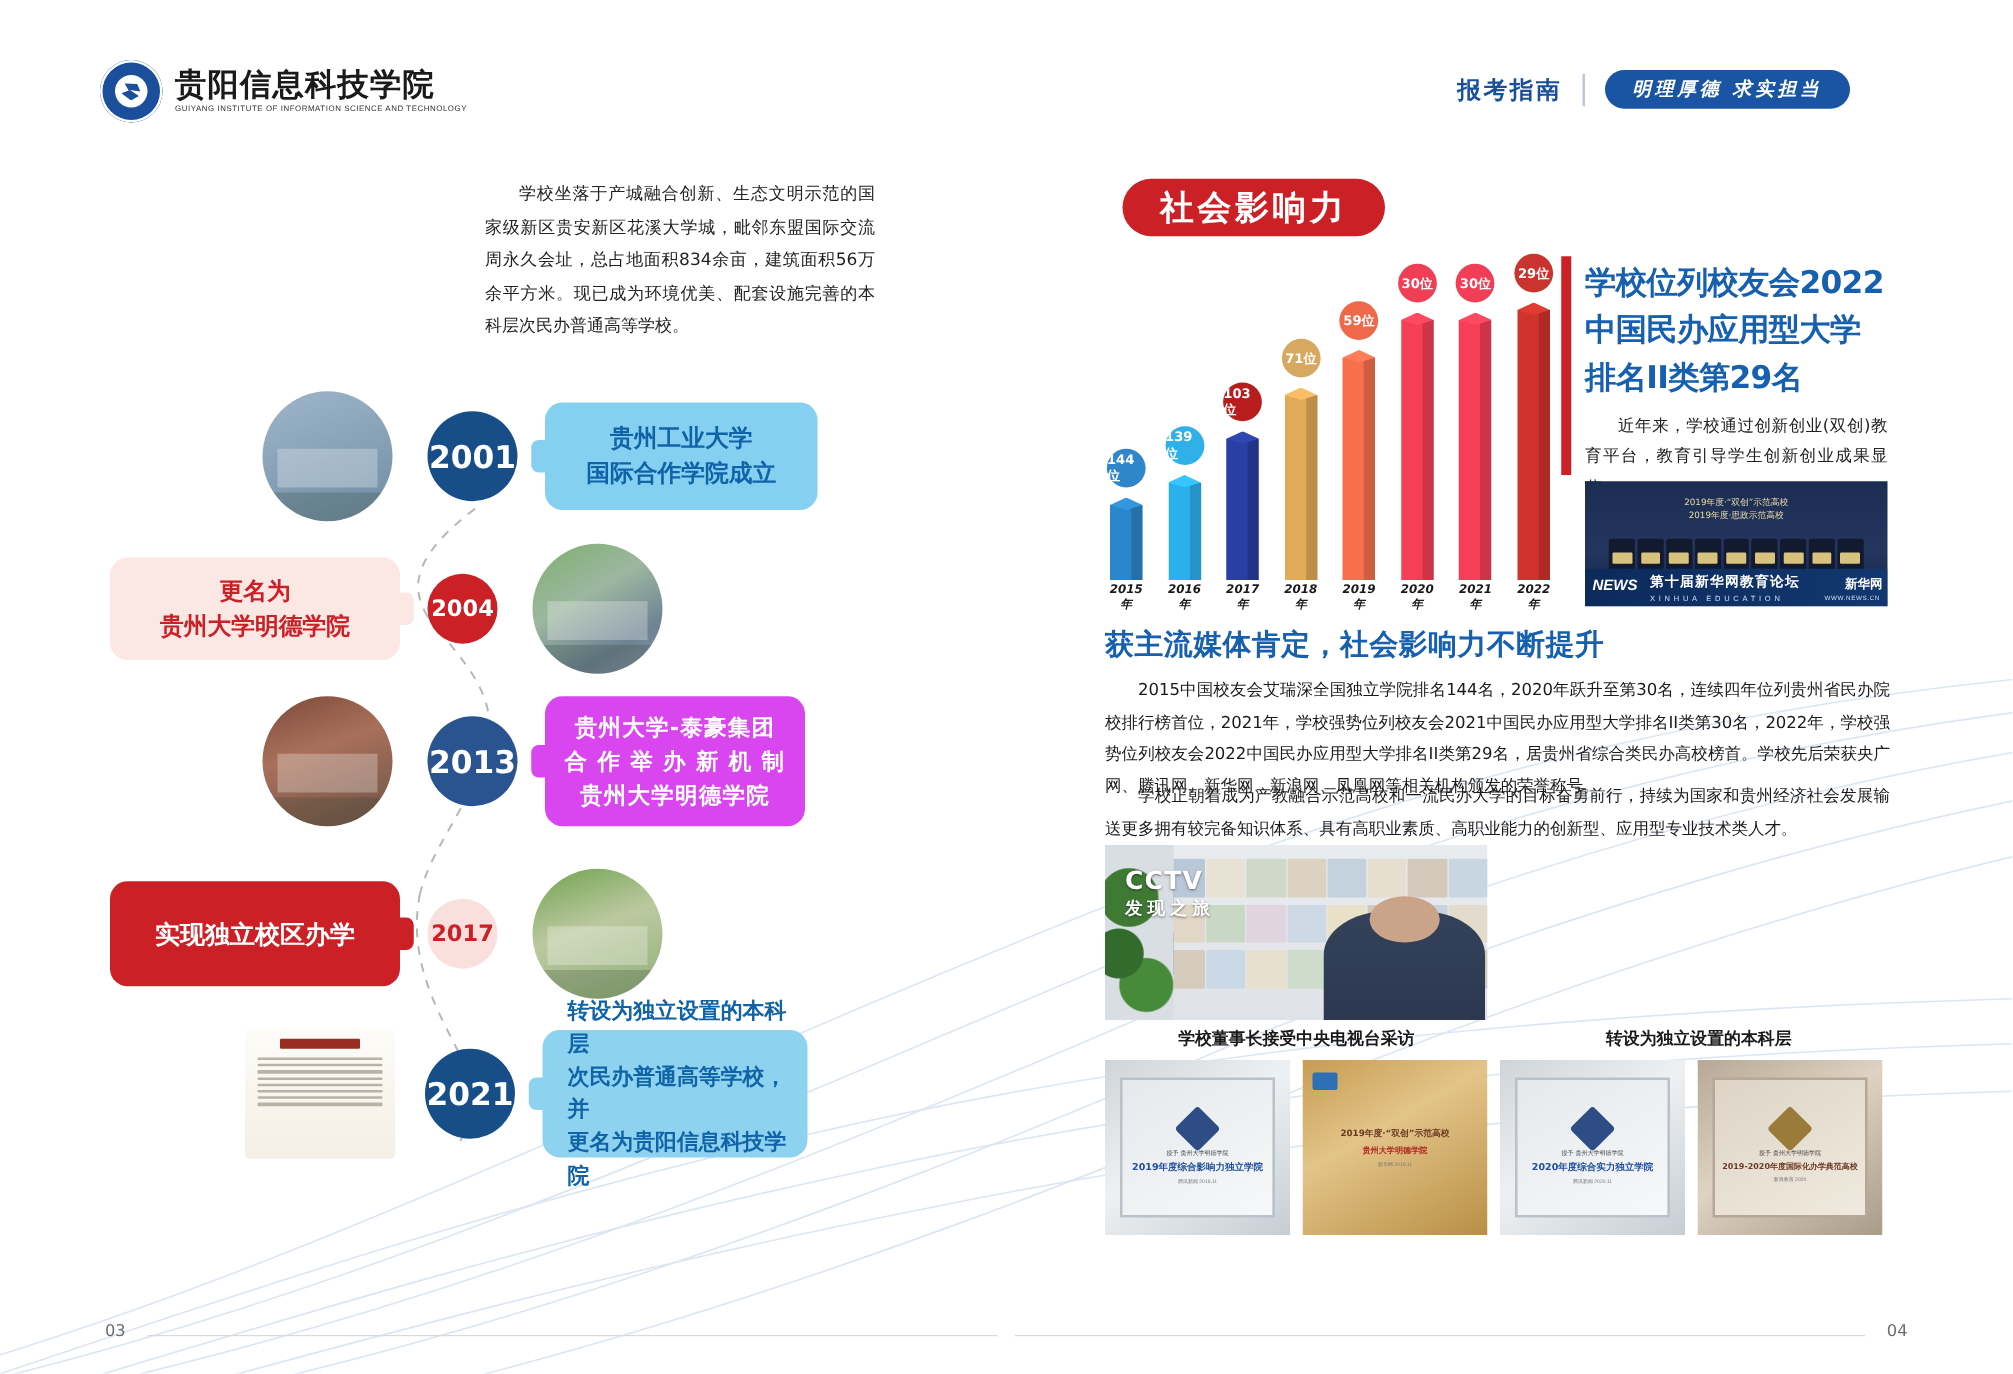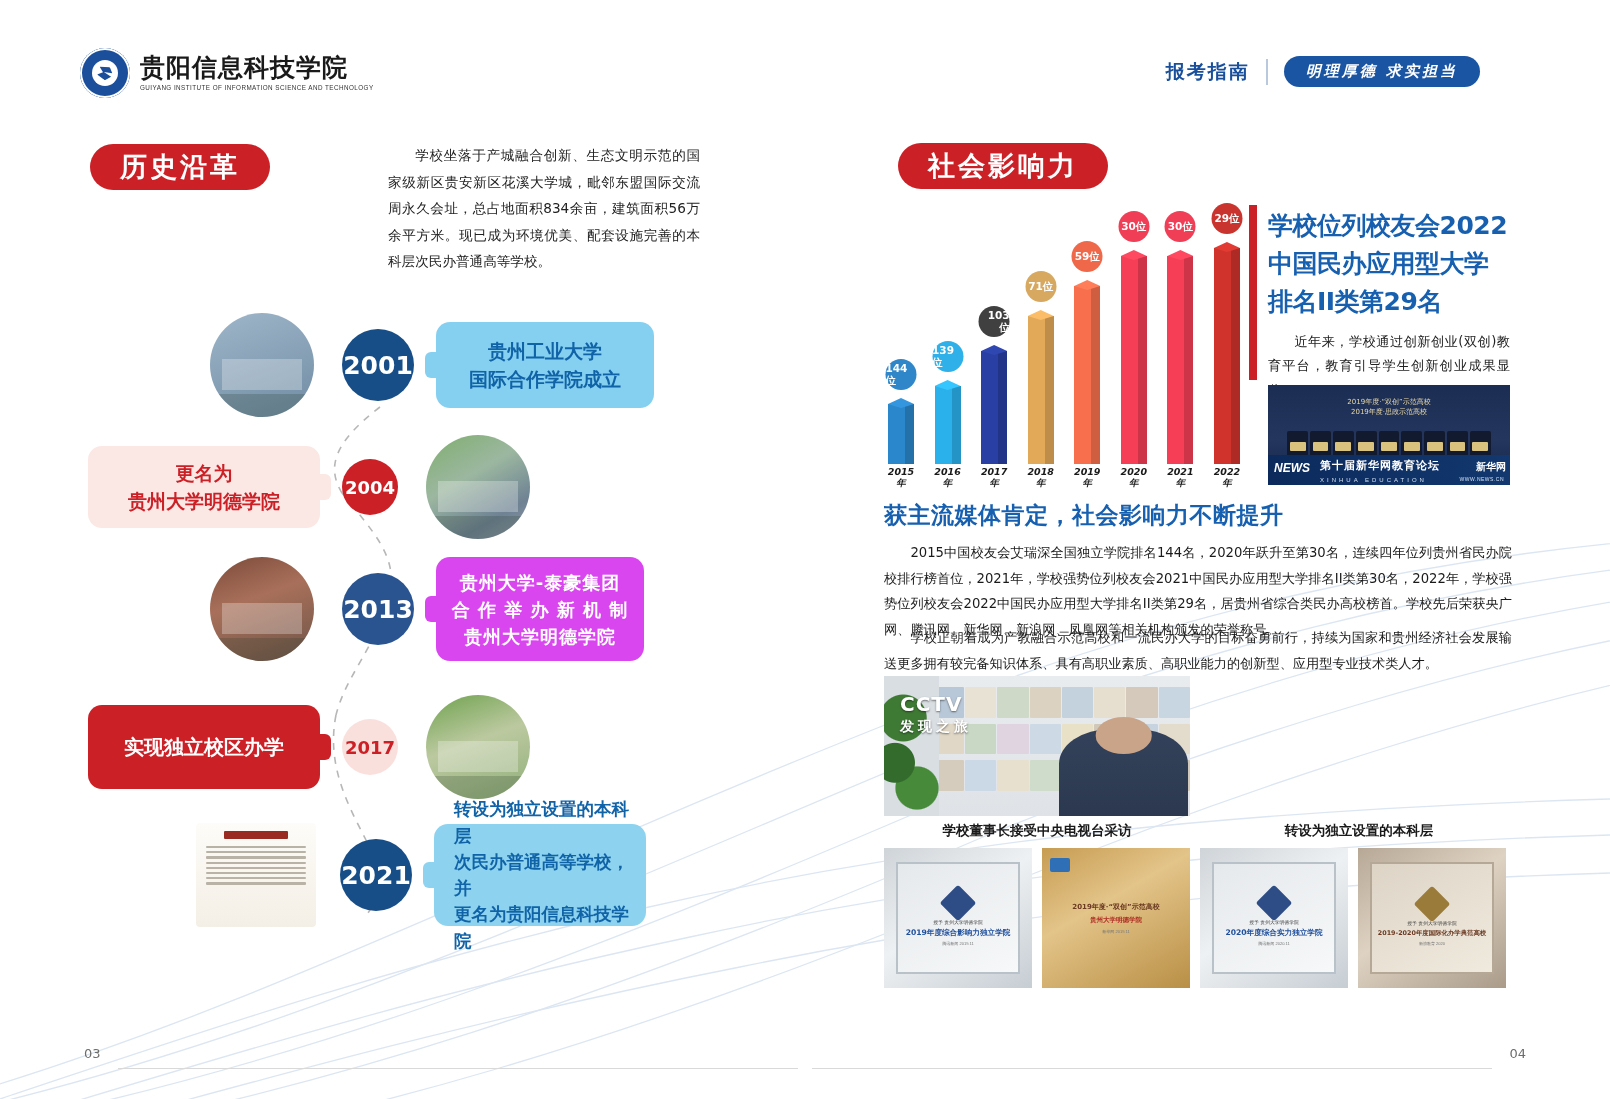--- a/index.html
+++ b/index.html
@@ -86,21 +86,21 @@
   .ph-2021 { width:120px; height:104px; margin-right:24px; border-radius:4px;
     background:linear-gradient(180deg,#fdfcf8 0%,#f4efe6 100%); }
   .doc-lines { position:absolute; inset:8px 10px; display:flex; flex-direction:column; gap:3px; }
   .doc-title { height:8px; background:#9a2b23; width:64%; margin:0 auto 4px; border-radius:1px; }
   .doc-line { height:2.2px; background:#b9b2a6; border-radius:1px; }
 
   .photo .pimg-b1 { position:absolute; left:12%; top:44%; width:76%; height:30%; background:rgba(255,255,255,.28); }
   .photo .pimg-b2 { position:absolute; left:0; bottom:0; width:100%; height:22%; background:rgba(40,60,40,.22); }
 
   
-  .pageno { position:absolute; bottom:38px; font-size:13px; color:#6d6d6d; font-family:"DejaVu Sans",sans-serif;}
+  .pageno { position:absolute; bottom:26px; font-size:13px; color:#6d6d6d; font-family:"DejaVu Sans",sans-serif;}
   .pageno.l { left:84px; } .pageno.r { right:84px; }
   .rule-l { position:absolute; bottom:30px; left:118px; width:680px; height:1px; background:#d9d9d9; }
   .rule-r { position:absolute; bottom:30px; right:118px; width:680px; height:1px; background:#d9d9d9; }
 
   
   .chart { position:absolute; left:884px; top:205px; width:360px; height:285px; }
   .bars { position:absolute; left:0; bottom:26px; width:360px; height:250px; display:flex;
           align-items:flex-end; justify-content:space-between; }
   .barcol { width:34px; position:relative; display:flex; flex-direction:column; align-items:center; justify-content:flex-end; height:100%;}
   .bar3d { position:relative; width:26px; }
@@ -229,21 +229,20 @@
         <div class="logo-en">GUIYANG INSTITUTE OF INFORMATION SCIENCE AND TECHNOLOGY</div>
       </div>
     </div>
     <div class="header-right">
       <div class="guide-label">报考指南</div>
       <div class="divider-v"></div>
       <div class="motto-pill">明理厚德  求实担当</div>
     </div>
   </div>
 
-  <div class="badge badge-hist">历史沿革</div>
   <div class="intro">学校坐落于产城融合创新、生态文明示范的国家级新区贵安新区花溪大学城，毗邻东盟国际交流周永久会址，总占地面积834余亩，建筑面积56万余平方米。现已成为环境优美、配套设施完善的本科层次民办普通高等学校。</div>
 
   <div class="timeline">
     <svg class="tl-dashes" viewBox="0 0 680 680" preserveAspectRatio="none">
       <g fill="none" stroke="#b7b7b7" stroke-width="1.6" stroke-dasharray="7 7">
         <path d="M300 112 C 250 150 248 175 262 198"></path>
         <path d="M262 198 C 292 236 318 260 310 300"></path>
         <path d="M310 300 C 296 352 266 380 256 420"></path>
         <path d="M256 420 C 246 470 268 510 286 545"></path>
         <path d="M286 545 C 304 582 300 600 288 618"></path>
@@ -336,21 +335,21 @@
           </div>
         </div>
         <div class="barcol">
           <div class="bub" style="background: rgb(47, 176, 232); bottom: 92px;">139位</div>
           <div class="bar3d" style="height: 78px;">
             <div class="bar-face" style="background: linear-gradient(rgb(47, 176, 232) 0%, rgb(47, 176, 232) 100%); background-blend-mode: multiply; box-shadow: rgba(0, 0, 0, 0.16) -9px 0px 0px inset; opacity: 1; filter: saturate(1.05);"></div>
             <div class="bar-top" style="background: rgb(47, 176, 232); clip-path: polygon(0% 60%, 50% 0%, 100% 60%, 50% 100%); filter: brightness(1.12);"></div>
           </div>
         </div>
         <div class="barcol">
-          <div class="bub" style="background: #404040; bottom: 127px; text-align: right;">103位</div>
+          <div class="bub" style="background: #b91c1c; bottom: 127px;">103位</div>
           <div class="bar3d" style="height: 113px;">
             <div class="bar-face" style="background: linear-gradient(rgb(42, 63, 158) 0%, rgb(42, 63, 158) 100%); background-blend-mode: multiply; box-shadow: rgba(0, 0, 0, 0.16) -9px 0px 0px inset; opacity: 1; filter: saturate(1.05);"></div>
             <div class="bar-top" style="background: rgb(42, 63, 158); clip-path: polygon(0% 60%, 50% 0%, 100% 60%, 50% 100%); filter: brightness(1.12);"></div>
           </div>
         </div>
         <div class="barcol">
           <div class="bub" style="background: rgb(215, 168, 96); bottom: 162px;">71位</div>
           <div class="bar3d" style="height: 148px;">
             <div class="bar-face" style="background: linear-gradient(rgb(224, 169, 92) 0%, rgb(224, 169, 92) 100%); background-blend-mode: multiply; box-shadow: rgba(0, 0, 0, 0.16) -9px 0px 0px inset; opacity: 1; filter: saturate(1.05);"></div>
             <div class="bar-top" style="background: rgb(224, 169, 92); clip-path: polygon(0% 60%, 50% 0%, 100% 60%, 50% 100%); filter: brightness(1.12);"></div>

